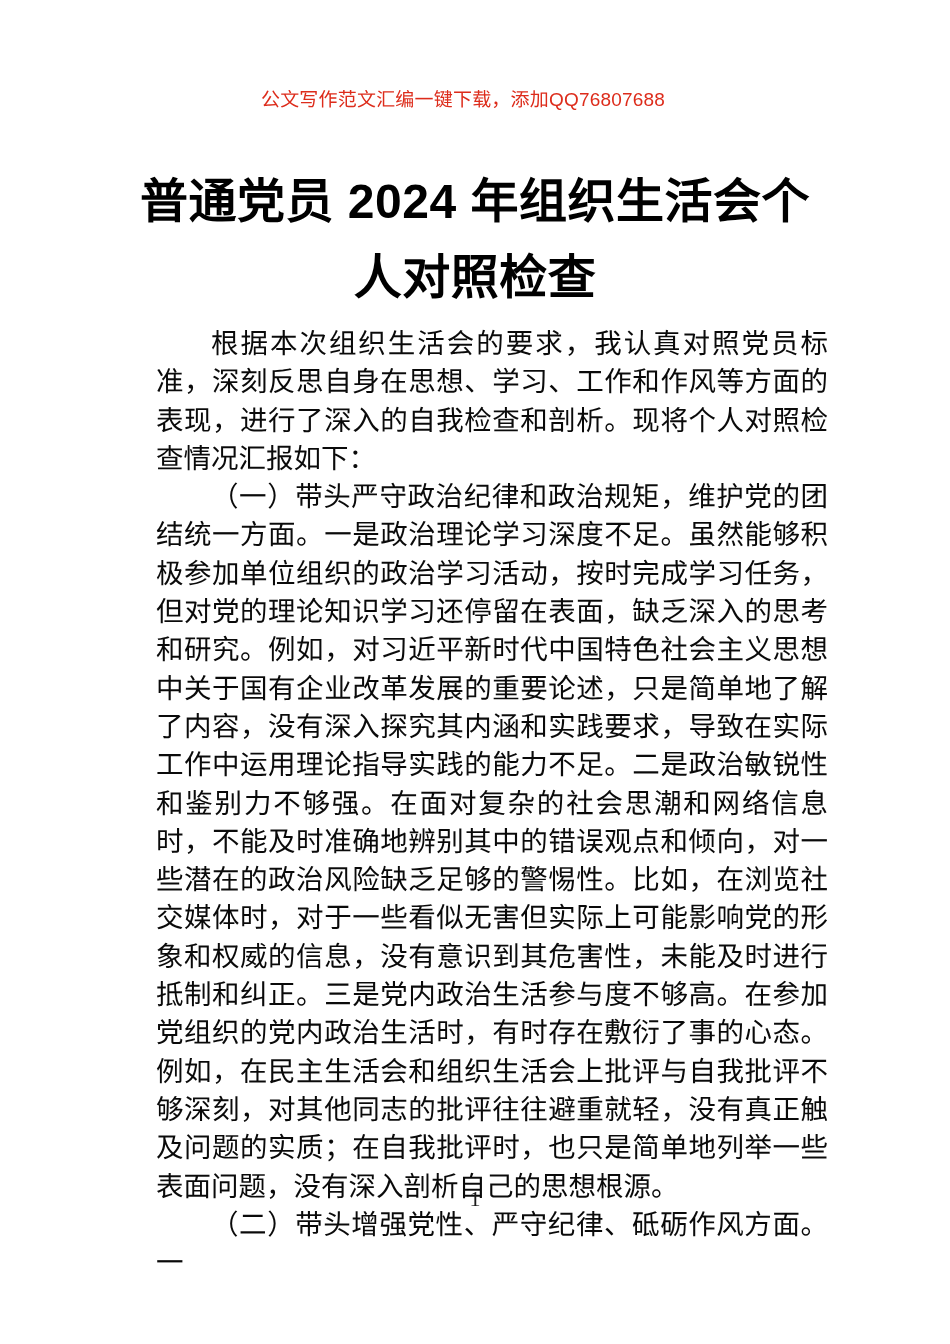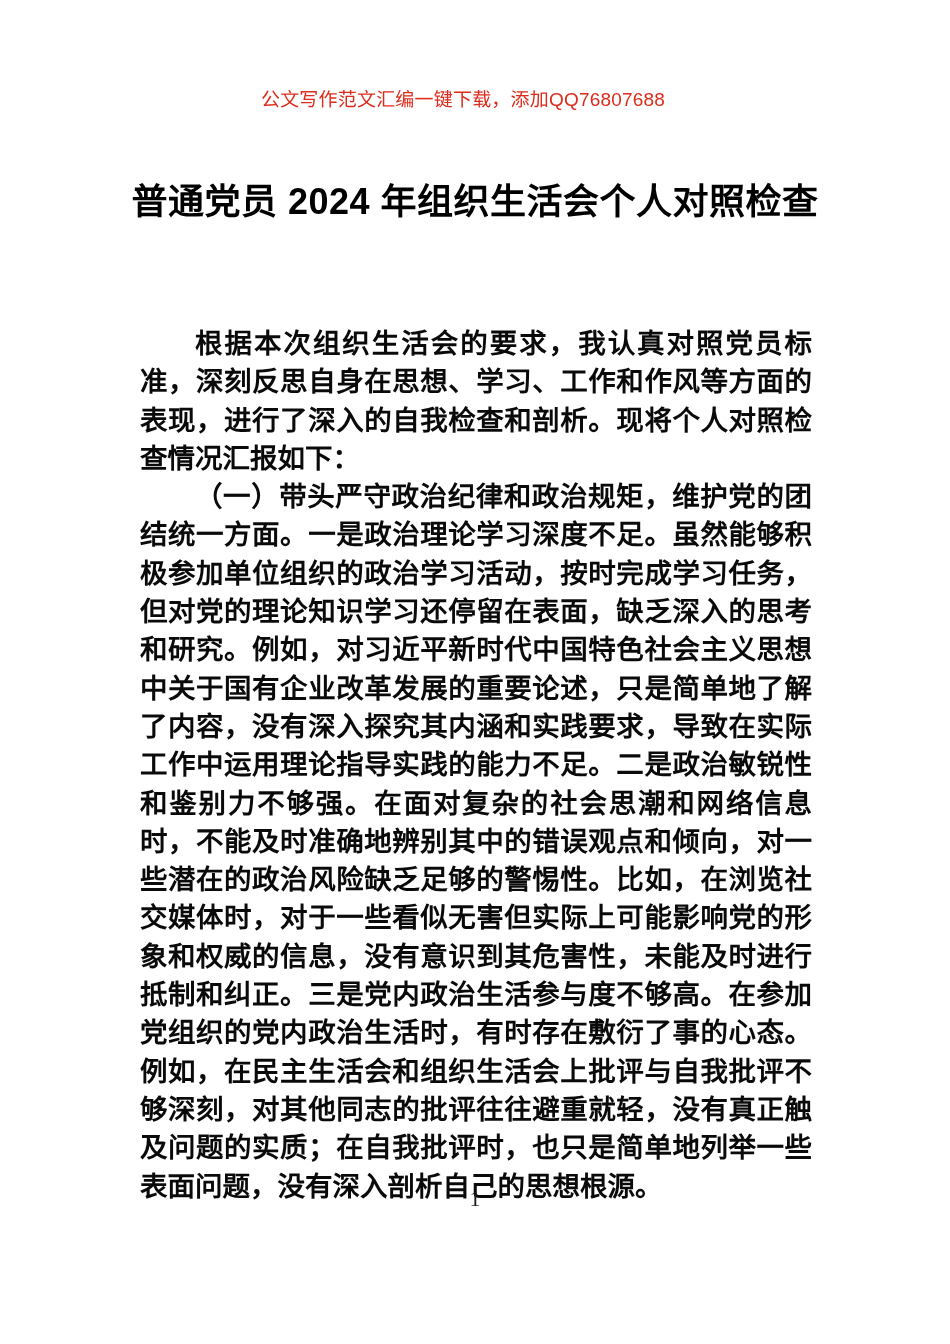--- a/index.html
+++ b/index.html
@@ -36,36 +36,36 @@
   }
 
   
   .doc-title {
     position: absolute;
     top: 164px;
     left: 118px;
     width: 714px;
     text-align: center;
     font-family: "Liberation Sans", "DejaVu Sans", sans-serif;
-    font-size: 36px;
+    font-size: 48px;
     font-weight: 700;
     line-height: 76px;
     color: #000000;
     letter-spacing: 0.5px;
   }
 
   
   .body-block {
     position: absolute;
     top: 325px;
-    left: 140px;
+    left: 156px;
     width: 672px;
     font-family: "Liberation Sans", "DejaVu Sans", sans-serif;
     font-size: 27.5px;
-    font-weight: 700;
+    font-weight: 400;
     line-height: 38.3px;
     color: #0a0a0a;
     text-align: justify;
     text-justify: inter-ideograph;
     letter-spacing: 0;
   }
 
   .body-block p {
     margin: 0;
     text-indent: 2em;
@@ -98,17 +98,18 @@
 
   <div class="promo-header">公文写作范文汇编一键下载，添加QQ76807688</div>
 
   <div class="doc-title">
     <div>普通党员 2024 年组织生活会个人对照检查</div>
   </div>
 
   <div class="body-block">
     <p class="flow">根据本次组织生活会的要求，我认真对照党员标准，深刻反思自身在思想、学习、工作和作风等方面的表现，进行了深入的自我检查和剖析。现将个人对照检查情况汇报如下：</p>
     <p class="flow">（一）带头严守政治纪律和政治规矩，维护党的团结统一方面。一是政治理论学习深度不足。虽然能够积极参加单位组织的政治学习活动，按时完成学习任务，但对党的理论知识学习还停留在表面，缺乏深入的思考和研究。例如，对习近平新时代中国特色社会主义思想中关于国有企业改革发展的重要论述，只是简单地了解了内容，没有深入探究其内涵和实践要求，导致在实际工作中运用理论指导实践的能力不足。二是政治敏锐性和鉴别力不够强。在面对复杂的社会思潮和网络信息时，不能及时准确地辨别其中的错误观点和倾向，对一些潜在的政治风险缺乏足够的警惕性。比如，在浏览社交媒体时，对于一些看似无害但实际上可能影响党的形象和权威的信息，没有意识到其危害性，未能及时进行抵制和纠正。三是党内政治生活参与度不够高。在参加党组织的党内政治生活时，有时存在敷衍了事的心态。例如，在民主生活会和组织生活会上批评与自我批评不够深刻，对其他同志的批评往往避重就轻，没有真正触及问题的实质；在自我批评时，也只是简单地列举一些表面问题，没有深入剖析自己的思想根源。</p>
+    <p>（二）带头增强党性、严守纪律、砥砺作风方面。一</p>
   </div>
 
   <div class="page-number">1</div>
 
 </div>
 
 </body></html>

